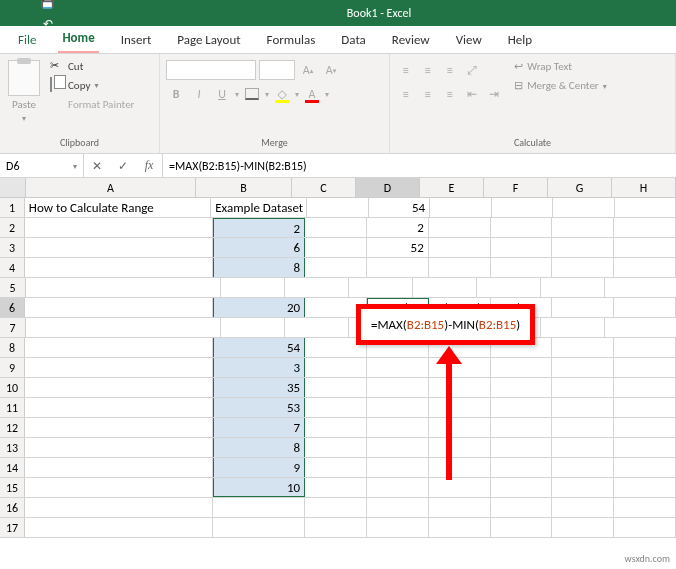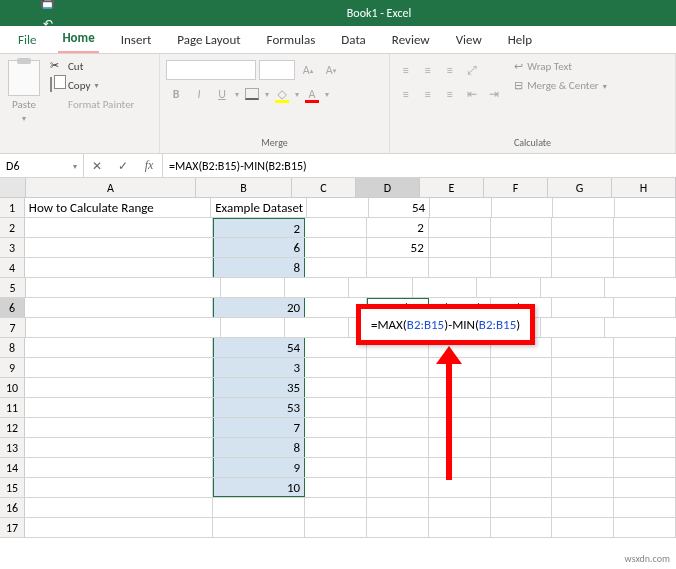--- a/index.html
+++ b/index.html
@@ -79,21 +79,21 @@
 .cell.B.header-cell { justify-content: flex-start; }
 .cell.B.selrange { background: #d5e3f1; }
 .cell.B.selrange.first { border-top: 1px solid #217346; }
 .cell.B.selrange.sides { border-left: 1px solid #217346; border-right: 1px solid #217346; }
 .cell.D.editing { border: 1px solid #217346; justify-content: flex-start; font-size: 12px; overflow: visible; position: relative; z-index: 5; }
 
 
 .formula-callout { position: absolute; border: 5px solid #ff0000; background: #fff; padding: 8px 10px; font-size: 13px; left: 356px; top: 304px; z-index: 10; box-shadow: 2px 2px 4px rgba(0,0,0,0.2); }
 .callout-arrow { position: absolute; width: 6px; height: 120px; background: #ff0000; left: 446px; top: 360px; z-index: 9; }
 .callout-arrow::before { content: ""; position: absolute; top: -14px; left: -10px; border-left: 13px solid transparent; border-right: 13px solid transparent; border-bottom: 18px solid #ff0000; }
-.ref { color: #1d4ed8; }
+.ref { color: #c2410c; }
 .watermark { position: absolute; right: 6px; bottom: 4px; font-size: 10px; color: #888; }
 </style>
 </head>
 <body>
 
 <div class="titlebar">
   <div class="titlebar-left">
     <div class="autosave-toggle">
       <span>AutoSave</span>
       <span class="toggle-pill"></span>
@@ -135,20 +135,21 @@
             <span class="icon-sm"><span class="copy-ic"></span></span>
             <span>Copy</span>
             <span style="font-size:8px;color:#888"> ▾</span>
           </div>
         <div class="clip-item dim">
             <span class="icon-sm"><span class="brush"></span></span>
             <span>Format Painter</span>
           </div>
       </div>
     </div>
+    <div class="group-label">Clipboard</div>
   </div>
 
   <div class="ribbon-group" style="width:230px">
     <div class="font-body">
       <div class="font-row">
         <div class="font-name-sel"></div>
         <div class="font-size-sel"></div>
         <span class="btn-sm">A<sup style="font-size:7px">▴</sup></span>
         <span class="btn-sm">A<sup style="font-size:7px">▾</sup></span>
       </div>

